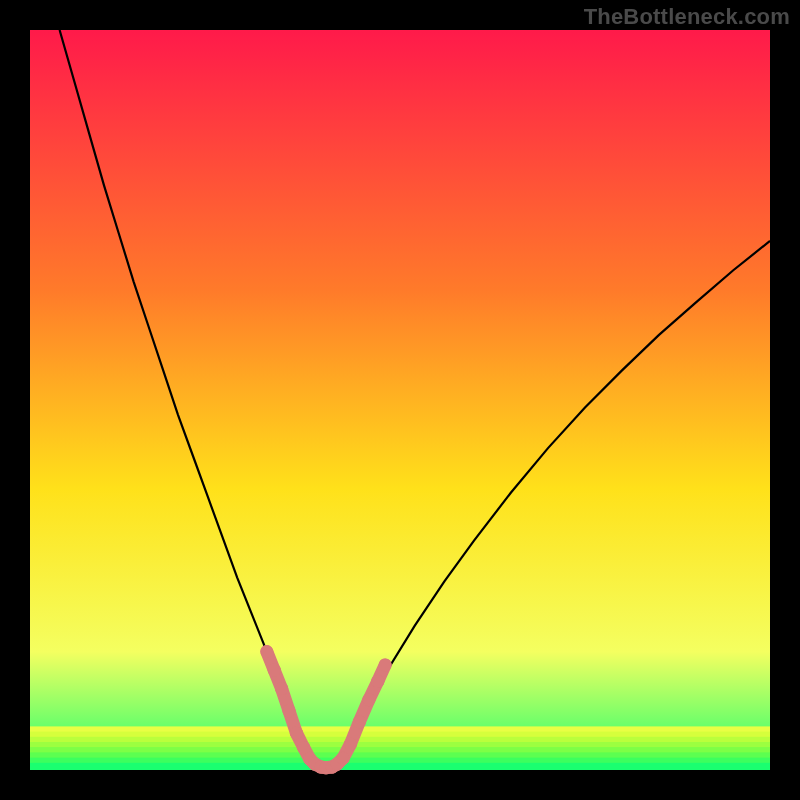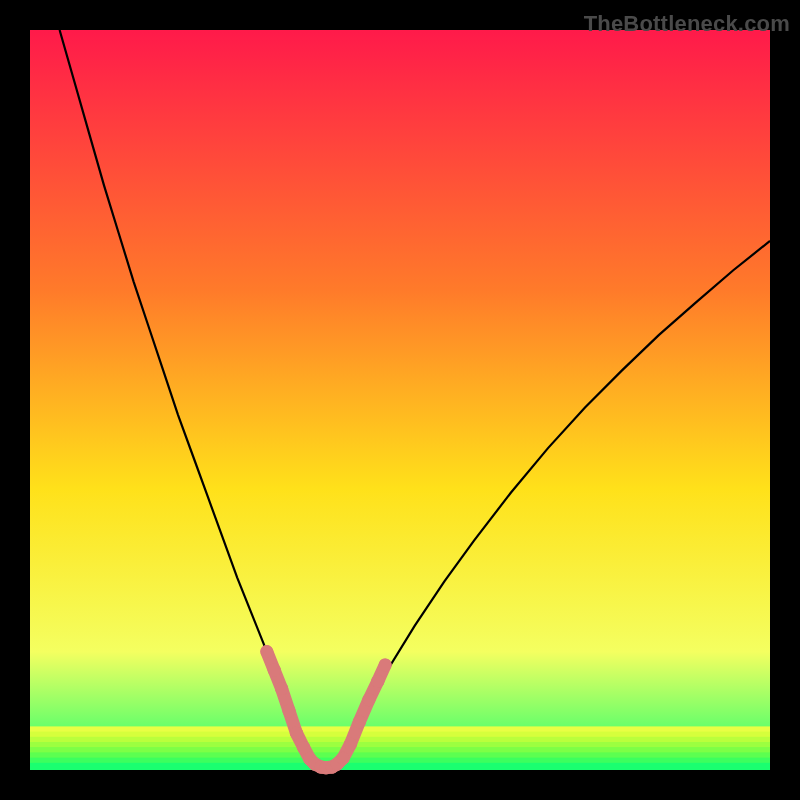--- a/index.html
+++ b/index.html
@@ -12,21 +12,21 @@
     font-family: Arial, Helvetica, sans-serif;
   }
   .wrapper {
     position: relative;
     width: 800px;
     height: 800px;
     background: #000;
   }
   .watermark {
     position: absolute;
-    top: 11px;
+    top: 4px;
     right: 10px;
     color: #4a4a4a;
     font-size: 22px;
     font-weight: 600;
     letter-spacing: 0.2px;
     z-index: 10;
   }
   svg {
     position: absolute;
     top: 0;

